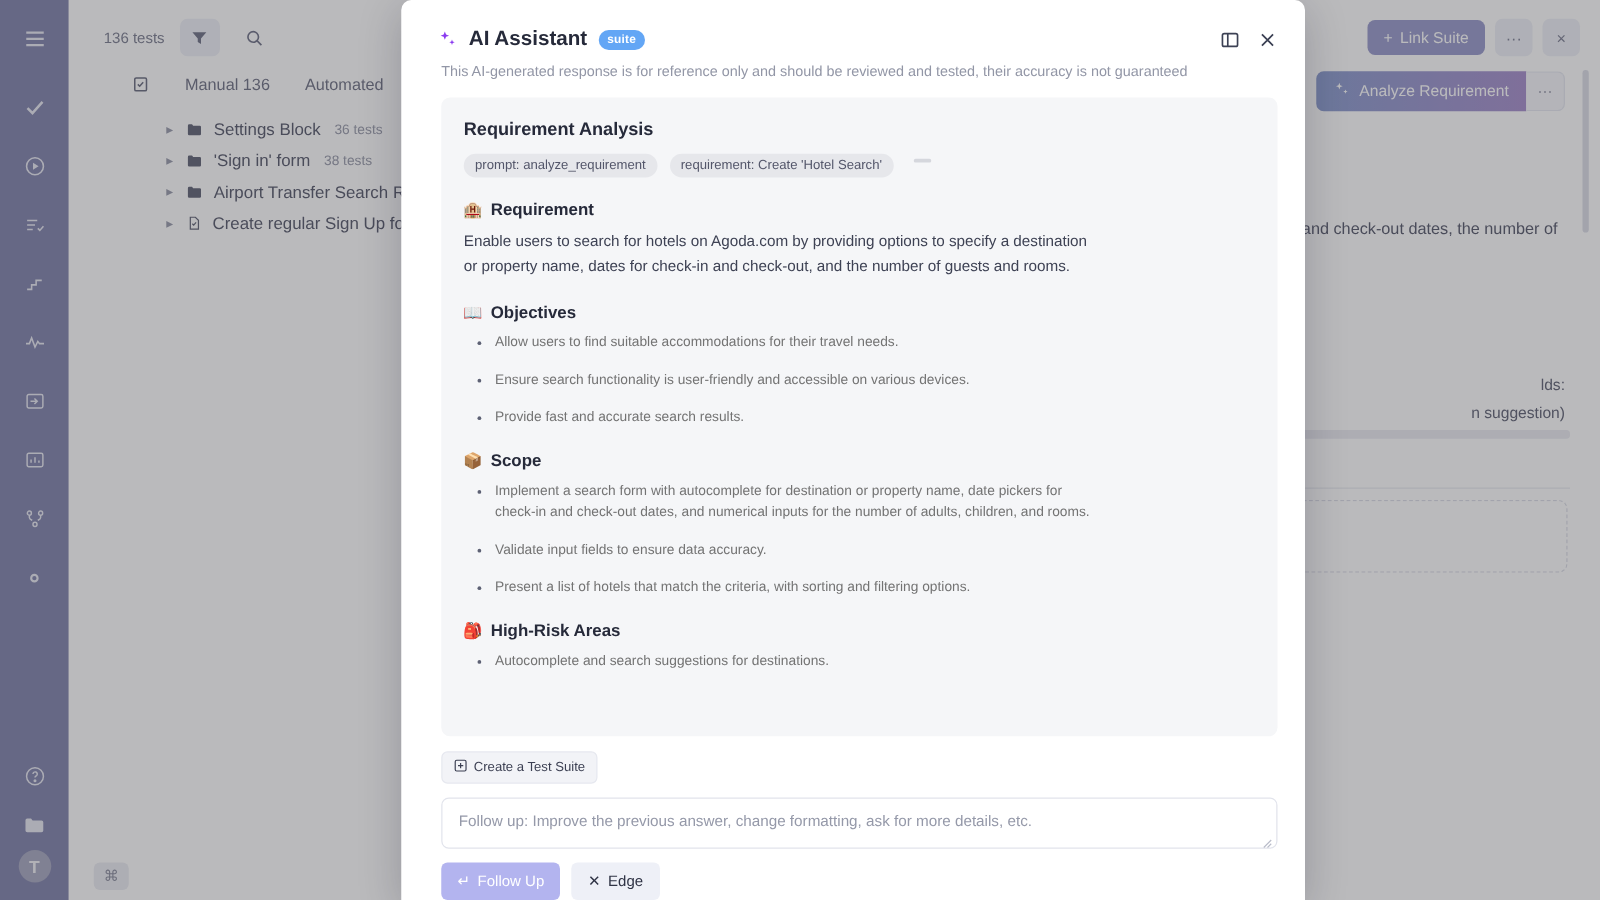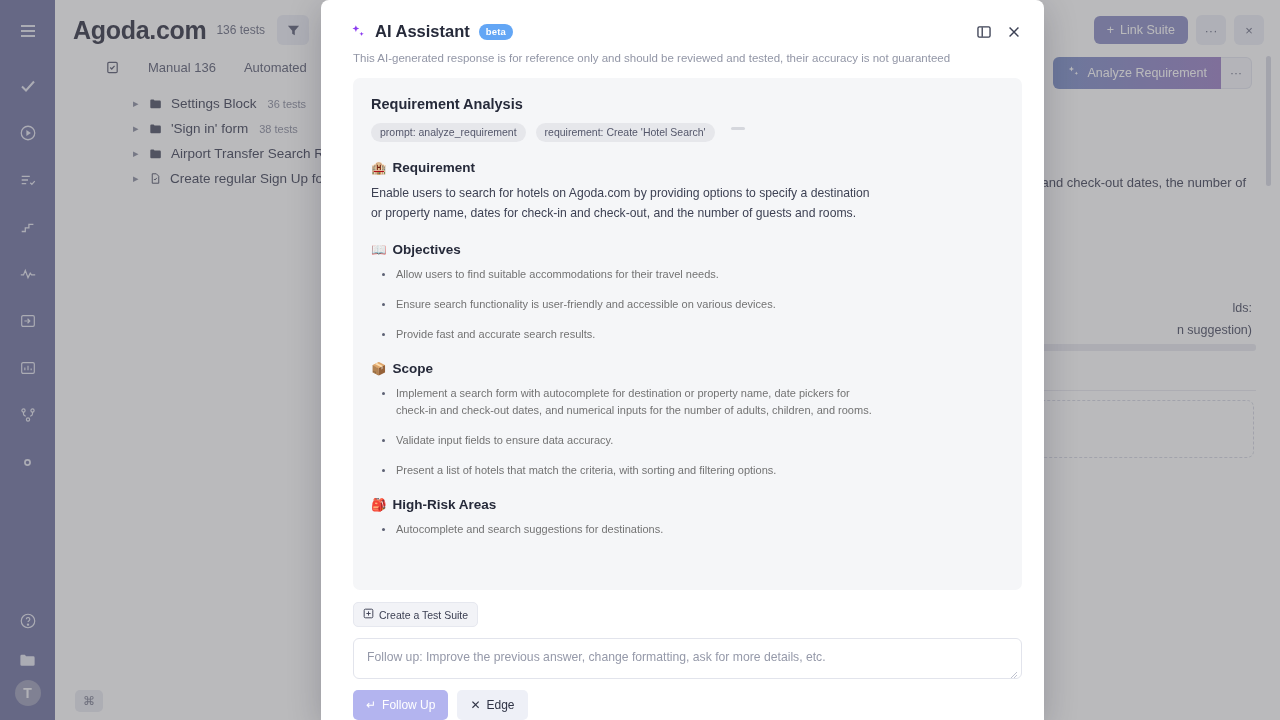--- a/index.html
+++ b/index.html
@@ -372,21 +372,20 @@
       <svg width="19" height="19" viewBox="0 0 20 20" fill="currentColor">
           <path d="M2.5 5.5A1.5 1.5 0 014 4h3.2l1.3 1.6H16a1.5 1.5 0 011.5 1.5v7A1.5 1.5 0 0116 15.6H4a1.5 1.5 0 01-1.5-1.5z"></path>
         </svg>
     </div>
     <div class="rail-avatar">T</div>
   </div>
 
   <div class="bg-main">
 
     <div class="bg-header">
-      <div class="bg-title">Agoda.com</div>
       <div class="bg-title-count">136 tests</div>
       <div class="icon-btn">
         <svg width="13" height="13" viewBox="0 0 14 14" fill="currentColor">
             <path d="M1 2h12l-4.6 5.4V12L5.6 10.4V7.4z"></path>
           </svg>
       </div>
       <div class="icon-btn plain">
         <svg width="15" height="15" viewBox="0 0 16 16" fill="none" stroke="currentColor" stroke-width="1.4">
             <circle cx="7" cy="7" r="4.5"></circle>
             <path d="M10.4 10.4L14 14"></path>
@@ -495,21 +494,21 @@
 <div id="ai-modal">
 
   <div class="modal-head">
     <span class="sparkle">
       <svg width="15" height="15" viewBox="0 0 16 16" fill="currentColor">
           <path d="M5.2 1.2l1 2.6 2.6 1-2.6 1-1 2.6-1-2.6-2.6-1 2.6-1z"></path>
           <path d="M11.3 8.2l.6 1.7 1.7.6-1.7.6-.6 1.7-.6-1.7-1.7-.6 1.7-.6z"></path>
         </svg>
     </span>
     <span class="modal-title">AI Assistant</span>
-    <span class="beta-badge">beta</span>
+    <span class="beta-badge">suite</span>
     <span class="head-actions">
       <span class="head-icon">
         <svg width="16" height="16" viewBox="0 0 18 18" fill="none" stroke="currentColor" stroke-width="1.5">
             <rect x="2.2" y="3.2" width="13.6" height="11.6" rx="1.6"></rect>
             <path d="M7 3.6v10.8"></path>
           </svg>
       </span>
       <span class="head-icon">
         <svg width="16" height="16" viewBox="0 0 18 18" fill="none" stroke="currentColor" stroke-width="1.6">
             <path d="M4 4l10 10M14 4L4 14"></path>

